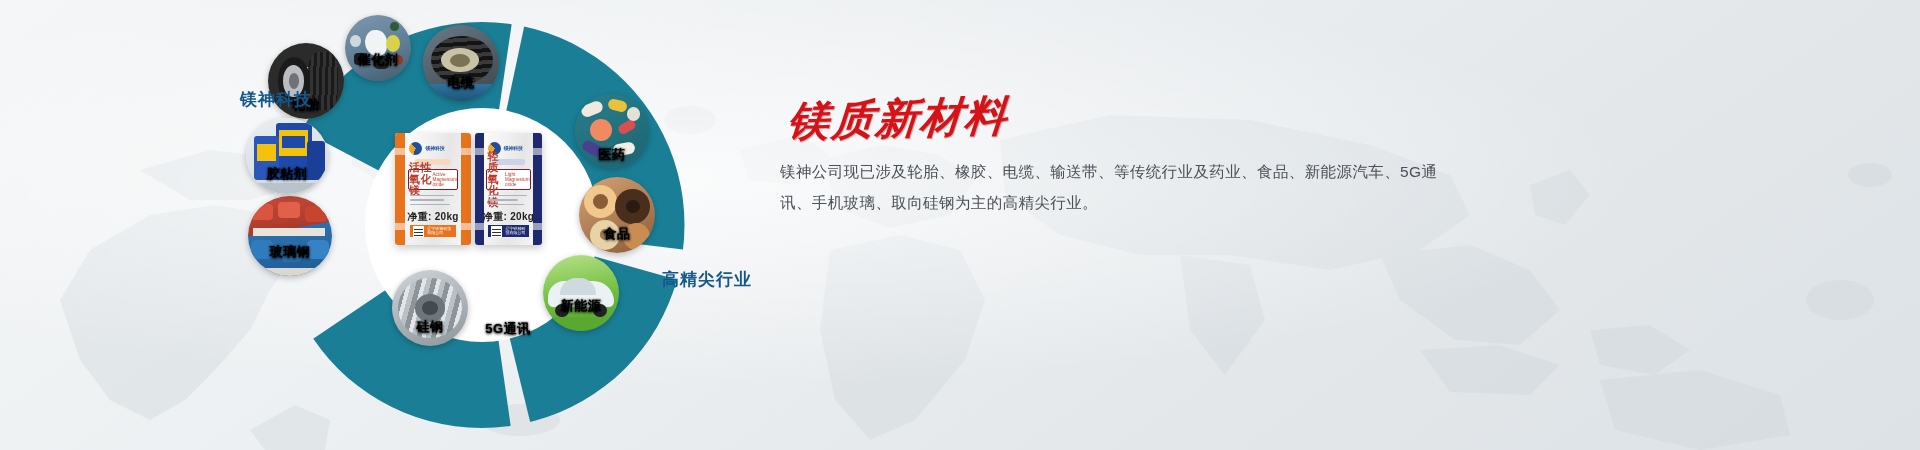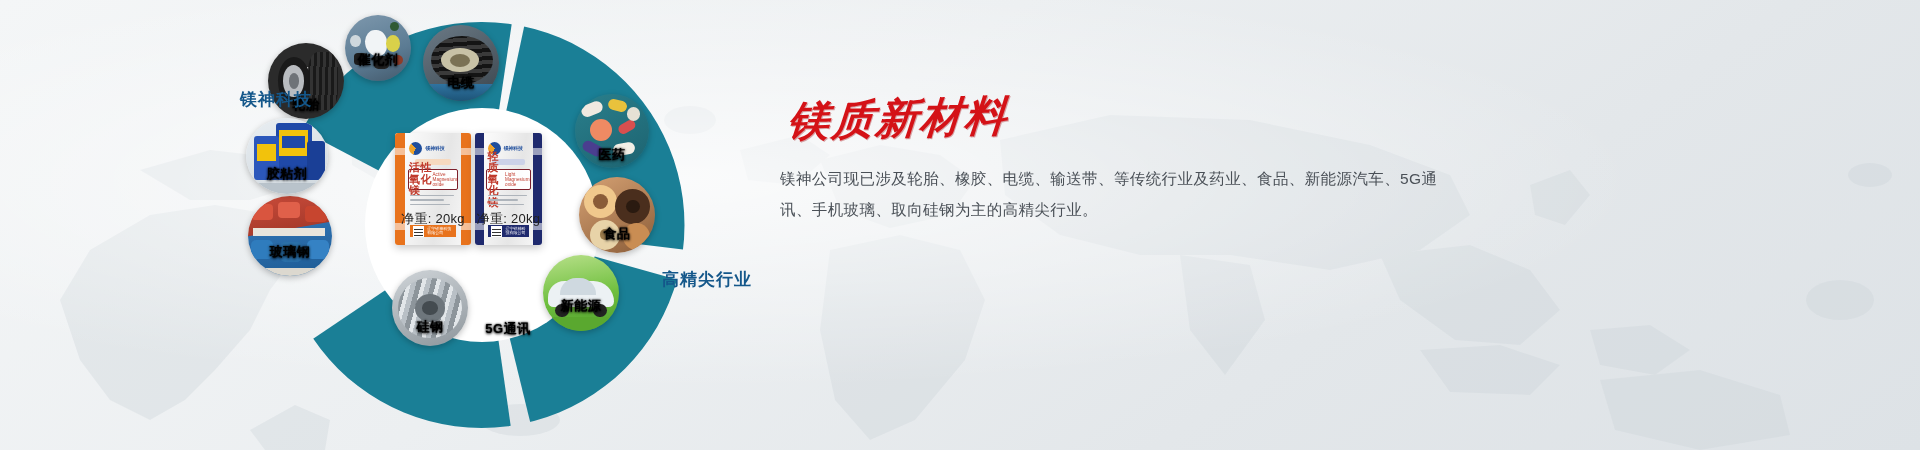--- a/index.html
+++ b/index.html
@@ -99,21 +99,21 @@
   }
   .bag-title .cn { font-size: 11px; font-weight: bold; color: #c0392b; letter-spacing: .5px; line-height: 1.05; }
   .bag-title .en { font-size: 4.6px; color: #c0392b; letter-spacing: .1px; margin-top: 1px; }
   .bag-lines { position:absolute; left:20%; right:20%; top:55%; }
   .bag-lines i { display:block; height:1.5px; background:#aeb4bb; margin-bottom:3px; border-radius:1px; }
   .bag-lines i:nth-child(1){width:96%}
   .bag-lines i:nth-child(2){width:74%}
   .bag-lines i:nth-child(3){width:88%}
   .bag-weight {
     position:absolute; left:0; right:0; top:69%;
-    text-align:center; font-size:13px; font-weight:normal; color:#222; letter-spacing:.3px;
+    text-align:center; font-size:10px; font-weight:bold; color:#222; letter-spacing:.3px;
   }
   .bag-foot {
     position:absolute; left:20%; right:20%; bottom:7%; height:11%;
     display:flex; align-items:center; gap:3px; padding:0 3px;
   }
   .bag-foot .qr { width:11px; height:11px; background:#fff; border:1px solid #fff; flex:0 0 auto;
     background-image: repeating-linear-gradient(0deg,#333 0 1.5px,#fff 1.5px 3px),
                       repeating-linear-gradient(90deg,#333 0 1.5px,transparent 1.5px 3px); }
   .bag-foot .co { font-size:4px; color:#fff; line-height:1.1; }
 
@@ -145,21 +145,21 @@
     font-family: "DejaVu Serif", "Liberation Serif", serif;
     font-style: italic;
     letter-spacing: 2px;
     margin-left: 6px;
     transform: skewX(-6deg) rotate(-1.6deg);
     transform-origin: left bottom;
     text-shadow: 1px 1px 0 rgba(160,10,14,.35);
     position: relative; top: 3px;
   }
   #paragraph {
-    margin-top: 23px;
+    margin-top: 16px;
     font-size: 15.5px;
     color: #4a5057;
     line-height: 2.0;
     letter-spacing: .4px;
     max-width: 660px;
   }
 </style>
 </head>
 <body>
 

